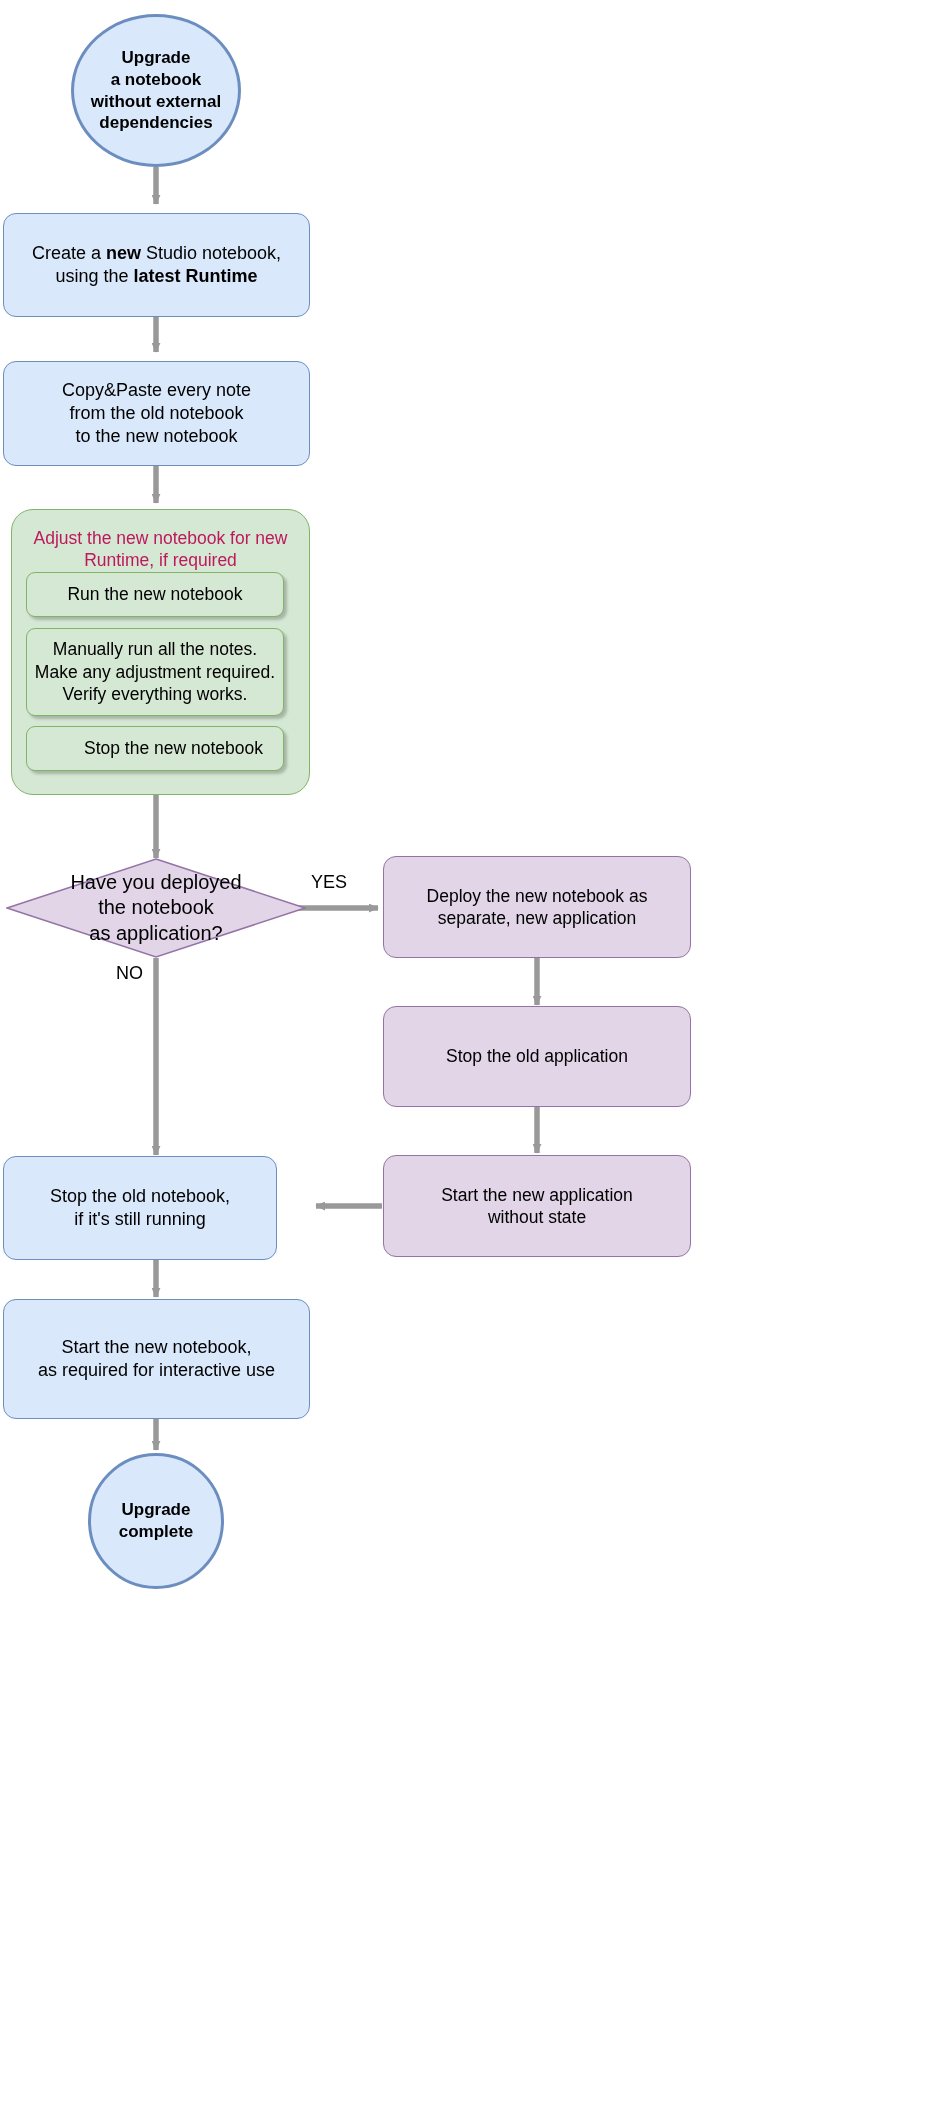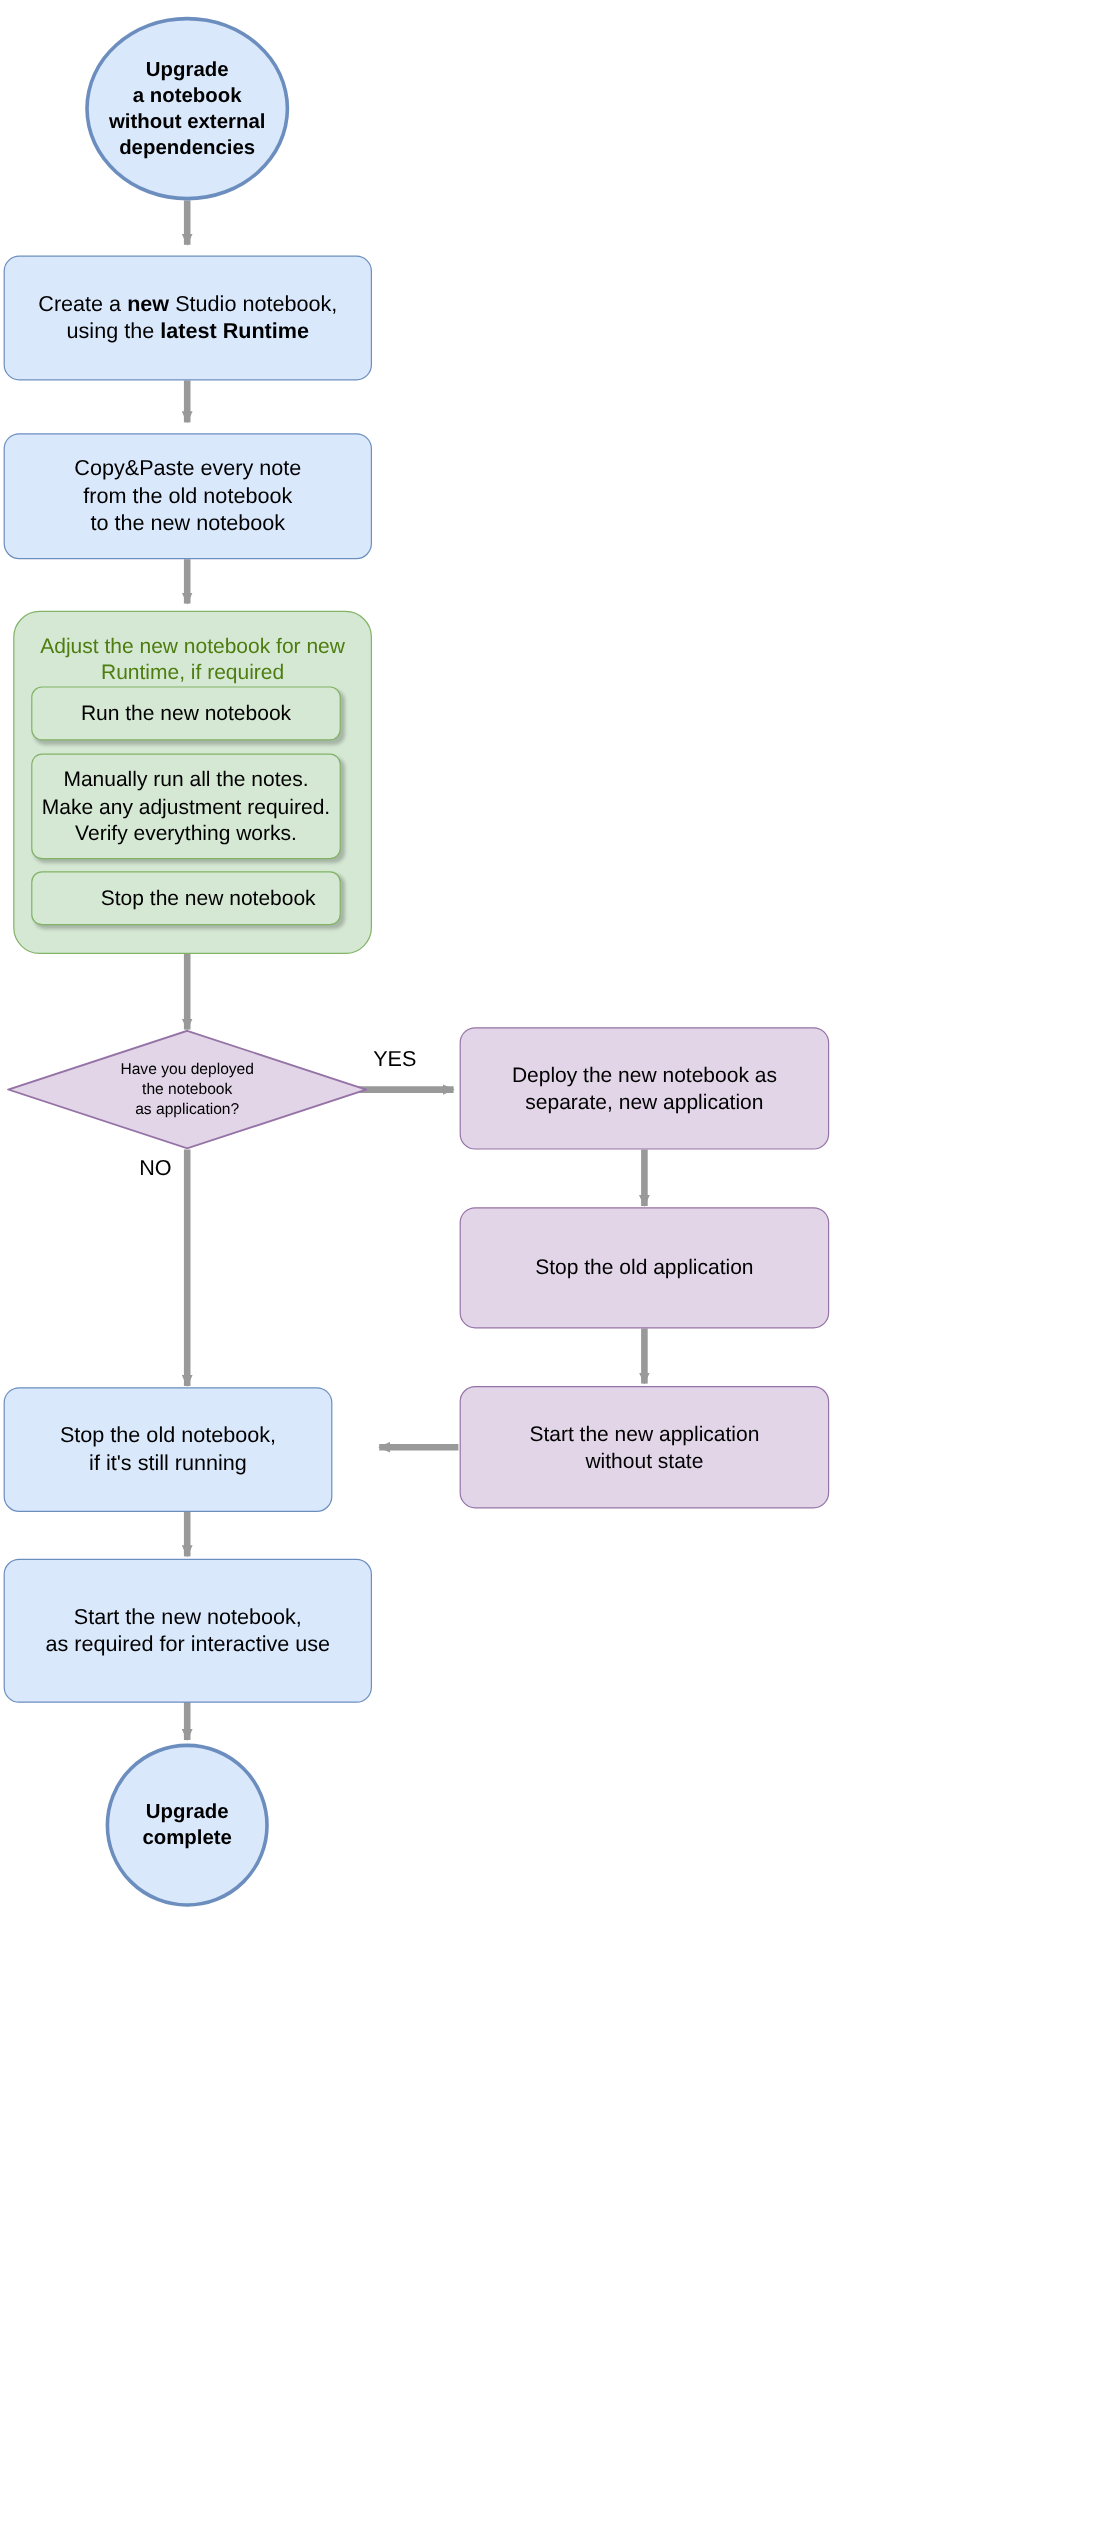--- a/index.html
+++ b/index.html
@@ -66,21 +66,21 @@
     padding: 0;
   }
   .group-title {
     position: absolute;
     left: 0;
     right: 0;
     top: 17px;
     text-align: center;
     font-size: 17.5px;
     line-height: 1.28;
-    color: #4d7c0f;
+    color: #be185d;
   }
   .sub-green {
     position: absolute;
     box-sizing: border-box;
     background: #d5e8d4;
     border: 1.5px solid #82b366;
     border-radius: 9px;
     display: flex;
     align-items: center;
     justify-content: center;
@@ -102,21 +102,21 @@
   .diamond-label {
     position: absolute;
     left: 0;
     top: 0;
     width: 100%;
     height: 100%;
     display: flex;
     align-items: center;
     justify-content: center;
     text-align: center;
-    font-size: 13px;
+    font-size: 20px;
     line-height: 1.28;
     color: #000;
   }
   
   .edge-label {
     position: absolute;
     font-size: 18px;
     color: #000;
     white-space: nowrap;
   }

